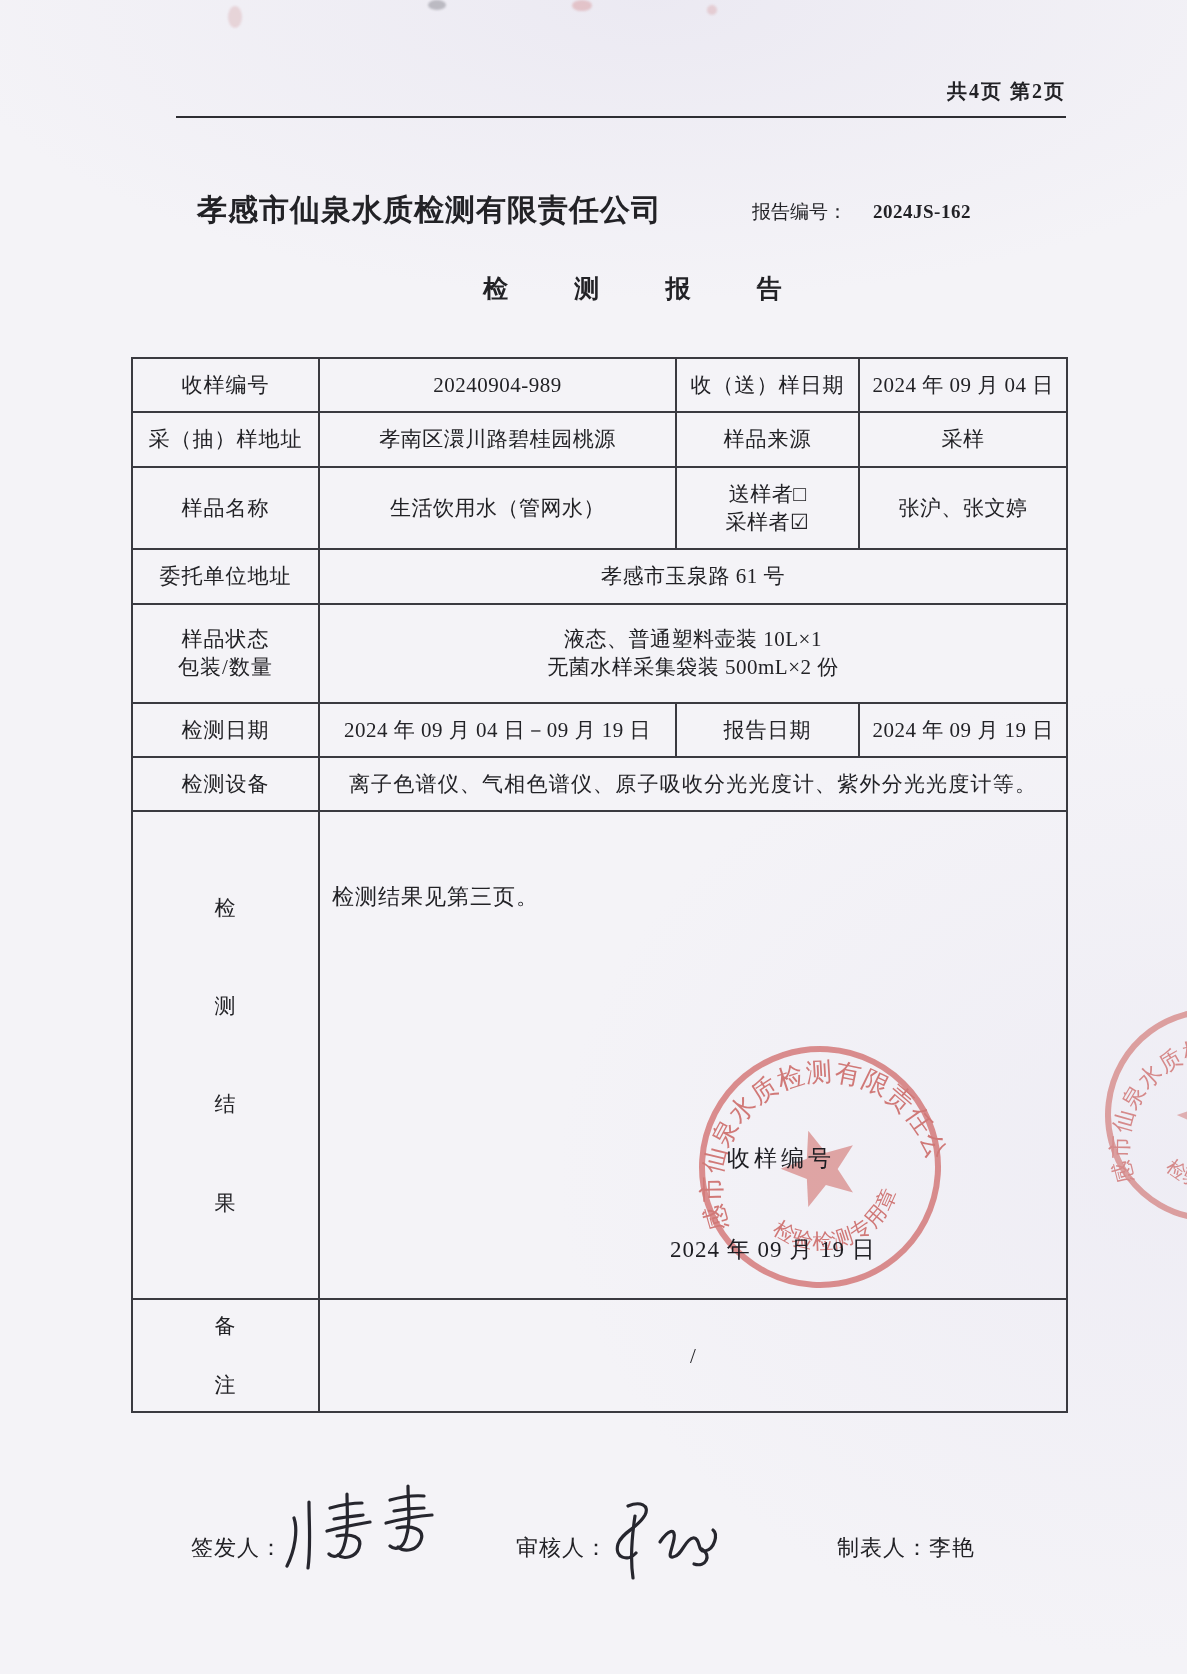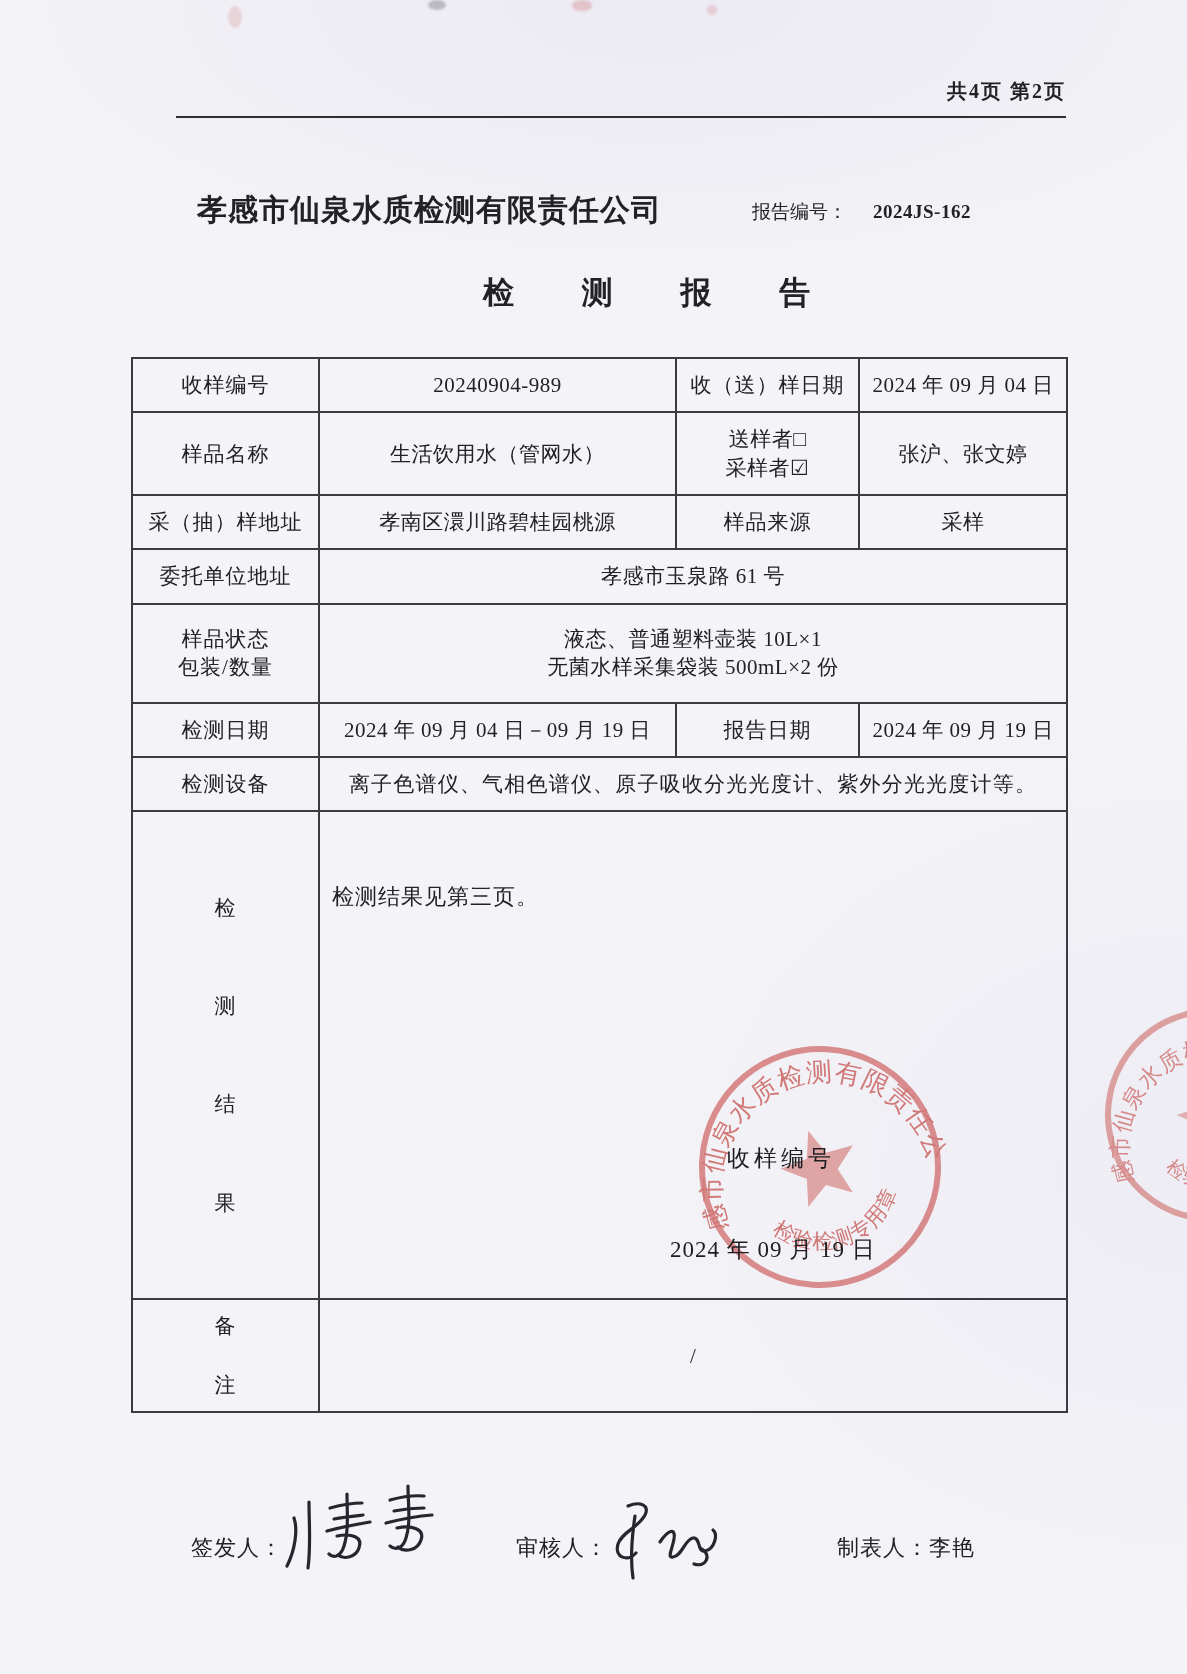--- a/index.html
+++ b/index.html
@@ -16,21 +16,21 @@
     color:#222226;
   }
   .abs{position:absolute;}
 
   
   .page-info{left:896px;top:78px;width:170px;font-size:20px;font-weight:600;letter-spacing:2px;text-align:right;}
   .header-rule{left:176px;top:116px;width:890px;height:0;border-top:2.5px solid #2e2e33;}
   .company{left:197px;top:190px;font-size:30px;font-weight:700;letter-spacing:1px;}
   .report-no{left:752px;top:199px;font-size:19px;}
   .report-no b{font-weight:600;margin-left:26px;letter-spacing:0.5px;}
-  .doc-title{left:483px;top:272px;font-size:31px;font-weight:700;letter-spacing:30px;white-space:nowrap;}
+  .doc-title{left:483px;top:272px;font-size:25px;font-weight:700;letter-spacing:30px;white-space:nowrap;}
 
   
   table.report{
     position:absolute;left:131px;top:357px;
     width:935px;border-collapse:collapse;table-layout:fixed;
   }
   table.report td{
     border:2px solid #3a3a40;
     text-align:center;vertical-align:middle;
     font-size:21px;line-height:1.35;
@@ -85,34 +85,34 @@
         <col style="width:183px">
         <col style="width:208px">
       </colgroup>
     <tbody>
         <tr style="height:50px;">
       <td class="lab">收样编号</td>
       <td class="val">20240904-989</td>
       <td class="lab">收（送）样日期</td>
       <td class="val">2024 年 09 月 04 日</td>
     </tr>
+    <tr style="height:49px;">
+      <td class="lab">采（抽）样地址</td>
+      <td class="val">孝南区澴川路碧桂园桃源</td>
+      <td class="lab">样品来源</td>
+      <td class="val">采样</td>
+    </tr>
     <tr style="height:71px;">
       <td class="lab">样品名称</td>
       <td class="val">生活饮用水（管网水）</td>
       <td class="val">
         <div>送样者□</div>
         <div>采样者☑</div>
       </td>
       <td class="val">张沪、张文婷</td>
-    </tr>
-    <tr style="height:49px;">
-      <td class="lab">采（抽）样地址</td>
-      <td class="val">孝南区澴川路碧桂园桃源</td>
-      <td class="lab">样品来源</td>
-      <td class="val">采样</td>
     </tr>
     <tr style="height:51px;">
       <td class="lab">委托单位地址</td>
       <td class="val" colspan="3">孝感市玉泉路 61 号</td>
     </tr>
     <tr style="height:99px;">
       <td class="lab two-line">
         <div>样品状态</div>
         <div>包装/数量</div>
       </td>

